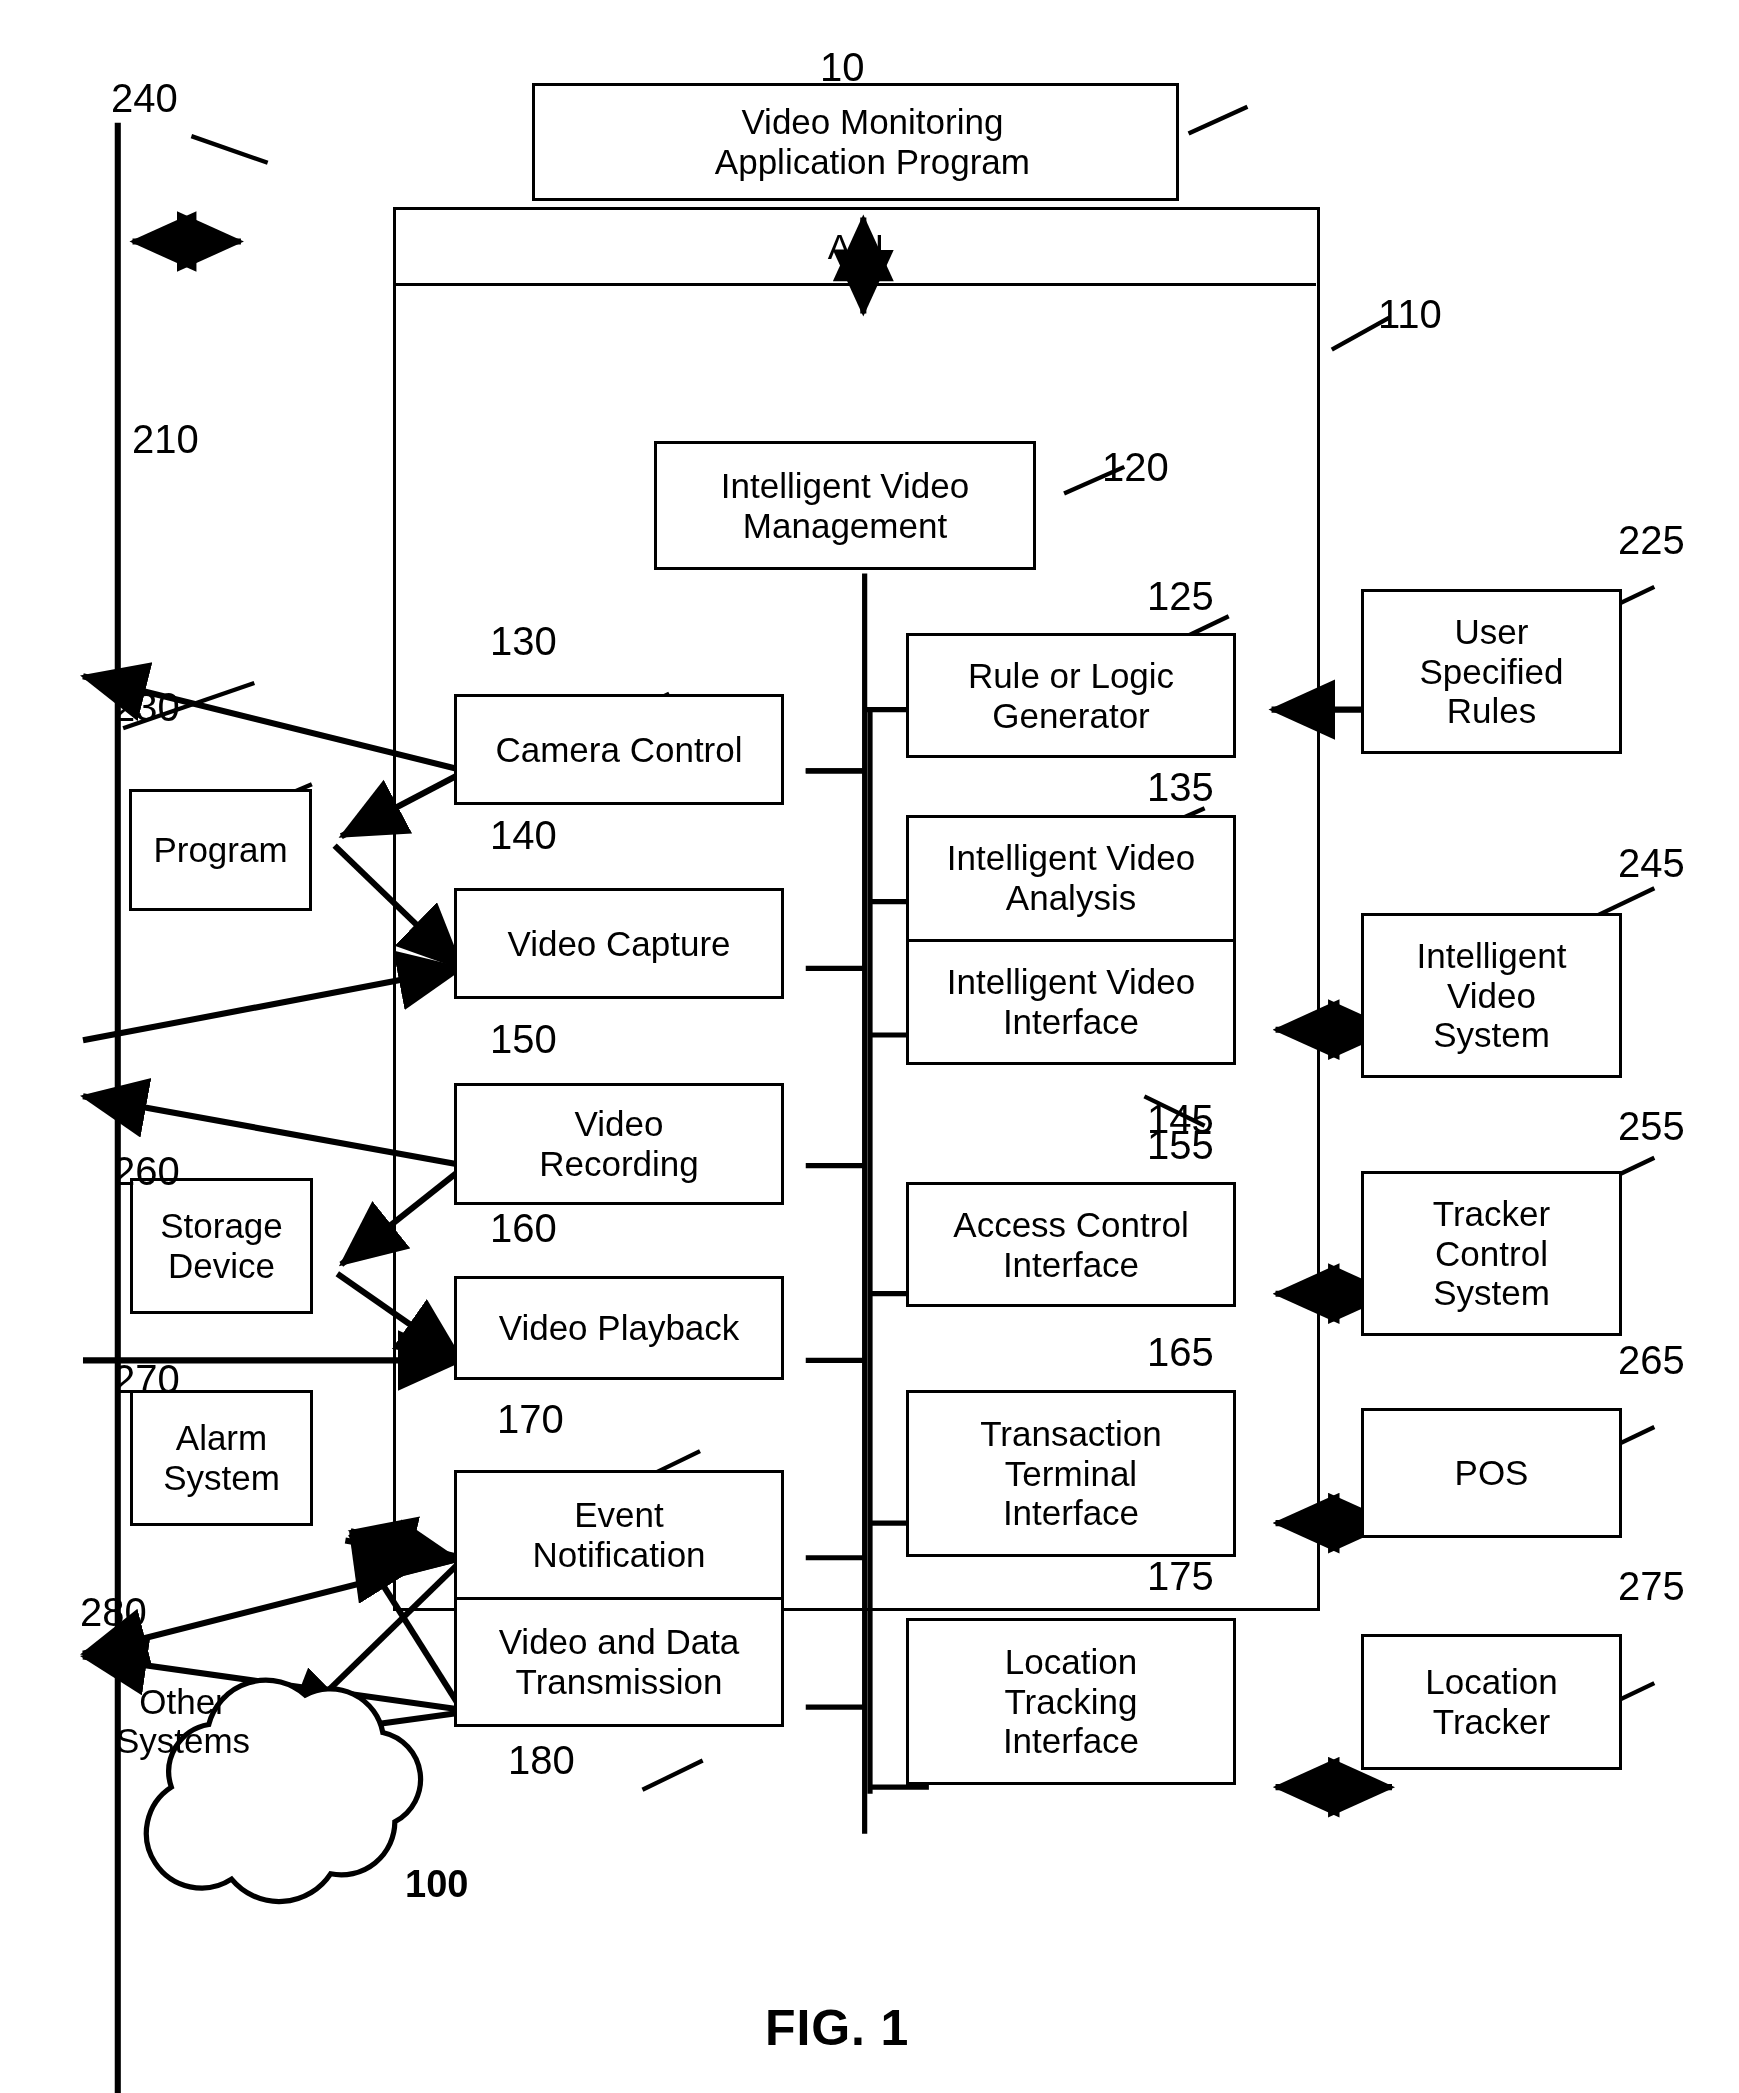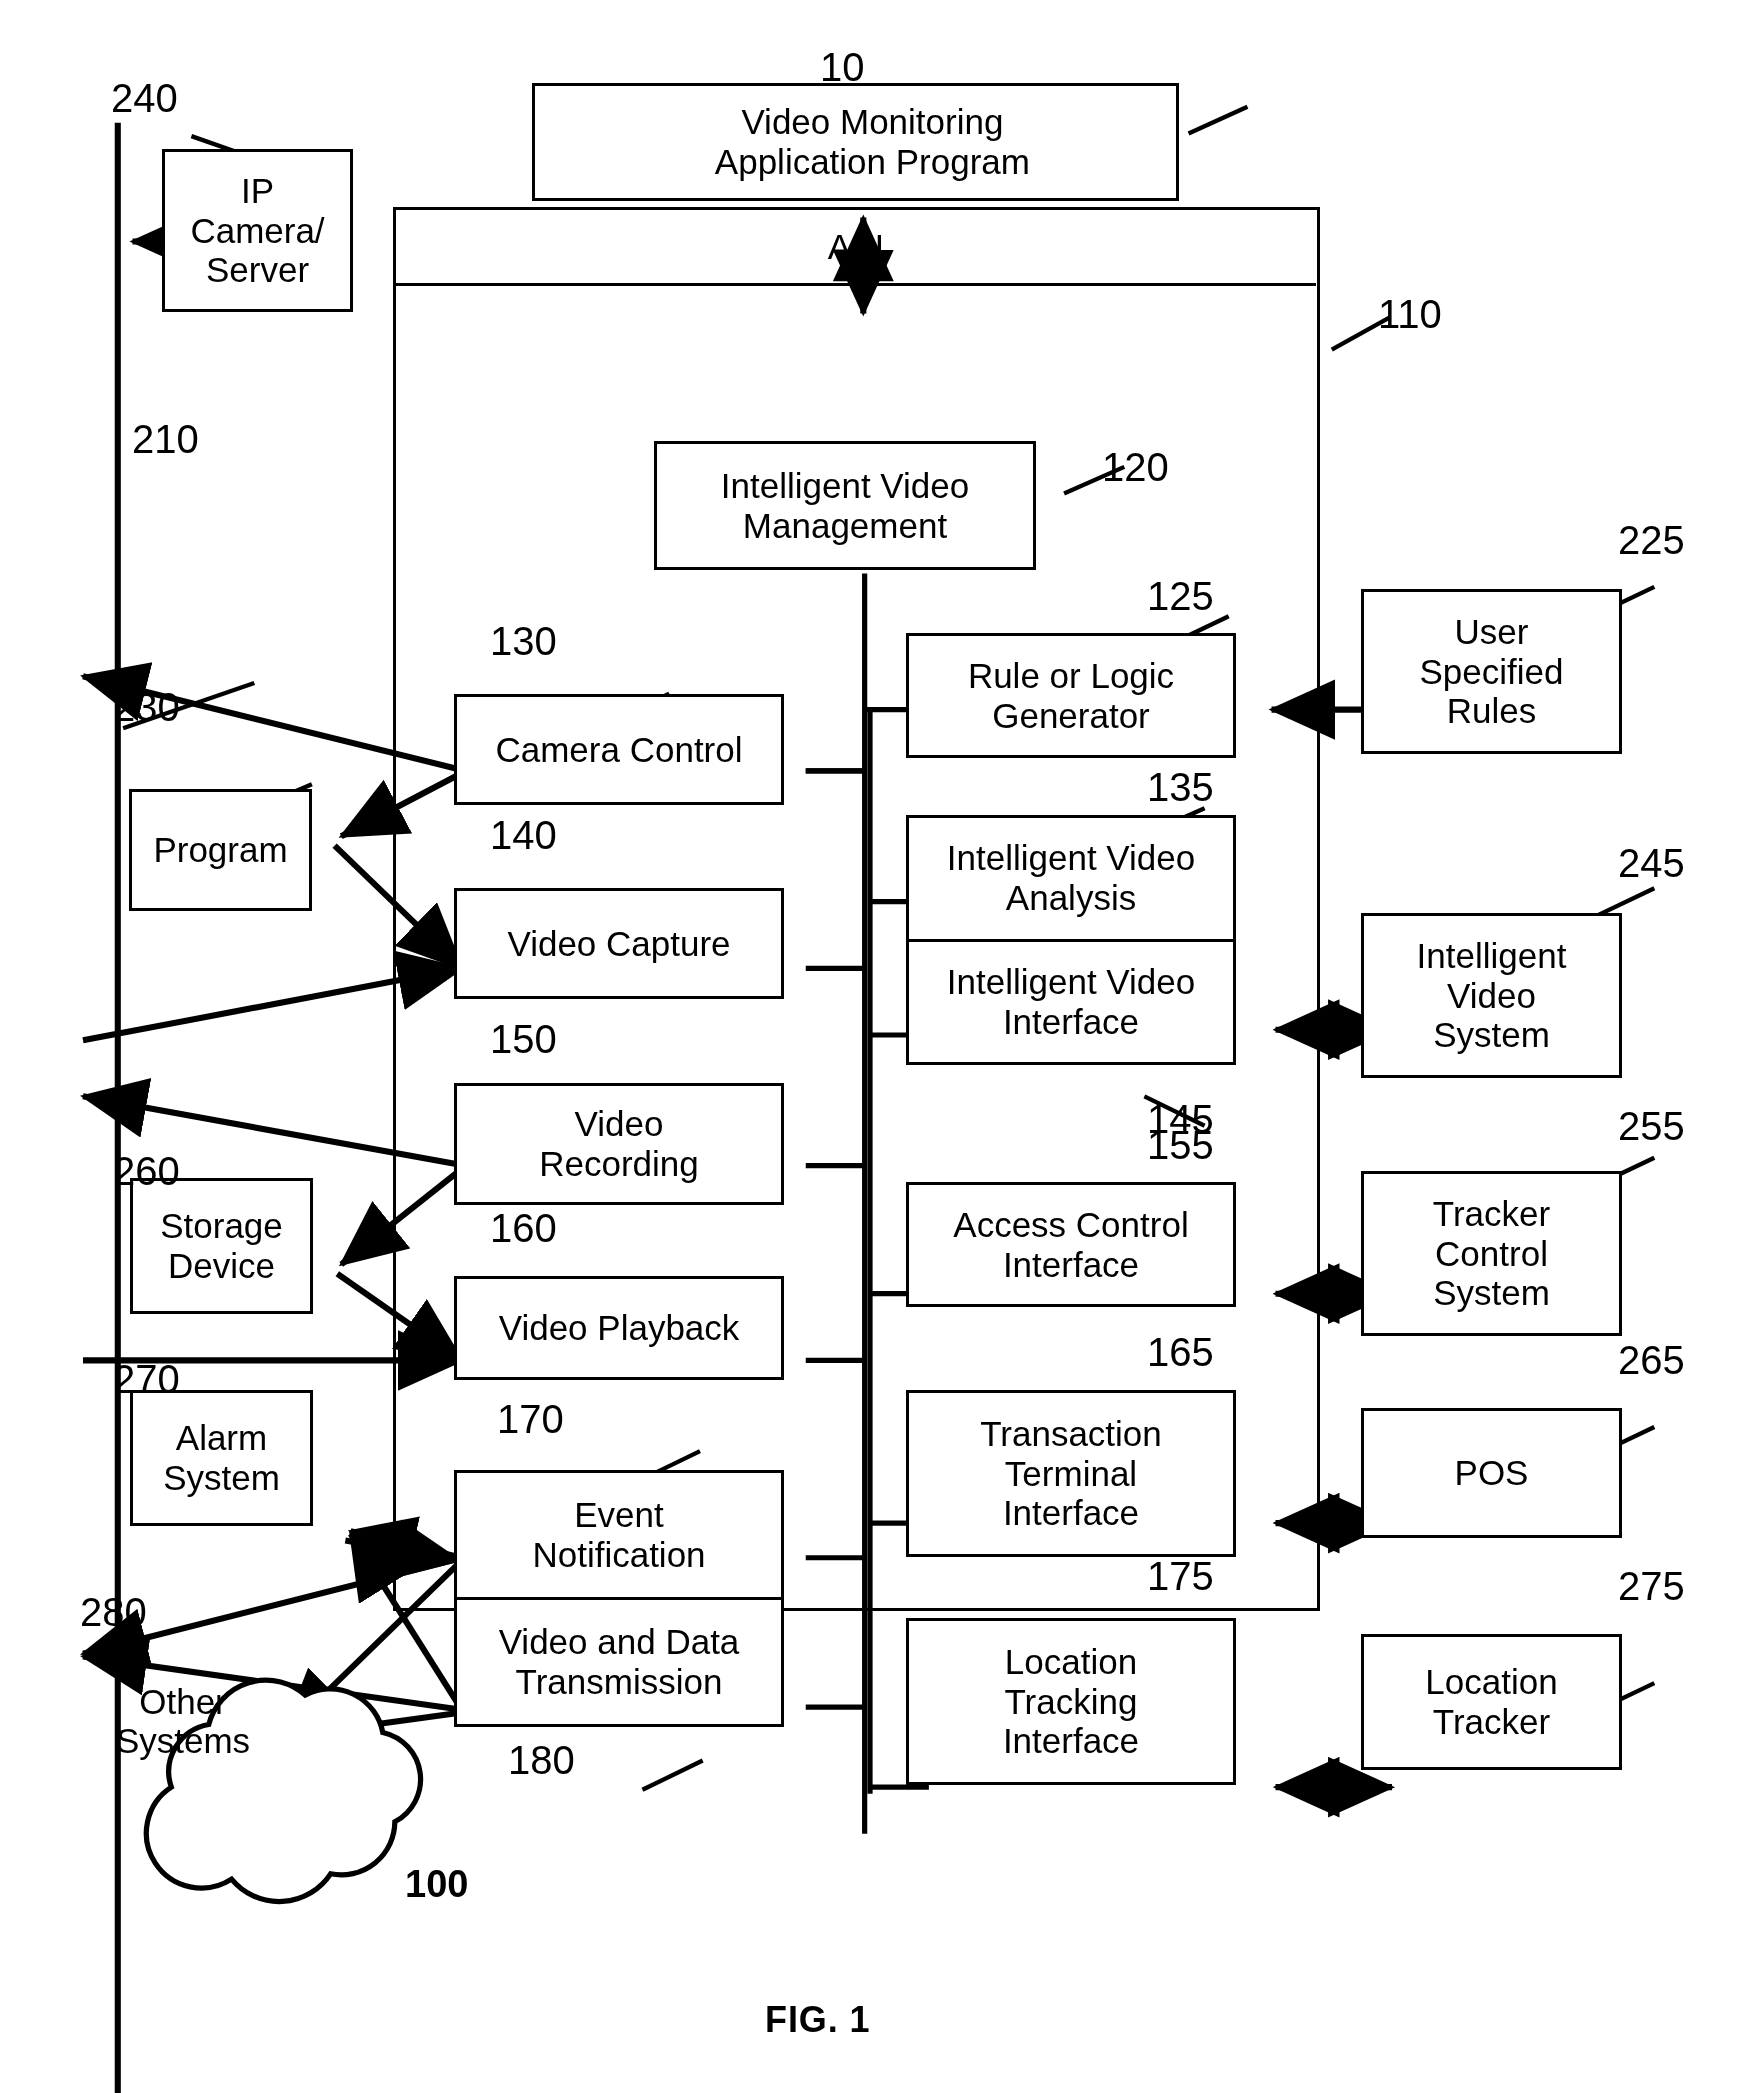--- a/index.html
+++ b/index.html
@@ -82,21 +82,21 @@
     position: absolute;
     font-size: 40px;
     font-weight: 400;
     white-space: nowrap;
     z-index: 8;
     background: transparent;
   }
   .ref.bold { font-weight: bold; font-size: 38px; }
   .figcaption {
     position: absolute;
-    font-size: 36px;
+    font-size: 50px;
     font-weight: bold;
     letter-spacing: 0.9px;
     z-index: 8;
   }
   .cloud-label {
     position: absolute;
     z-index: 7;
     font-size: 35px;
     line-height: 1.12;
     text-align: center;
@@ -198,23 +198,20 @@
 
   <div class="node" style="left:532px; top:83px; width:647px; height:118px; white-space:pre-line;padding-left:39px;">Video Monitoring
 Application Program</div>
   <div class="ref" style="left:820px; top:45px;">10</div>
 
   <div class="api-frame" style="left:393px; top:207px; width:927px; height:1404px;"></div>
   <div class="api-bar" style="left:396px; top:210px; width:920px; height:76px;">API</div>
   <div class="ref" style="left:1378px; top:292px;">110</div>
   <div class="ref bold" style="left:405px; top:1863px;">100</div>
 
-  <div class="node" style="left:162px; top:149px; width:191px; height:163px; white-space:pre-line; font-size:35px;">IP
-Camera/
-Server</div>
   <div class="ref" style="left:111px; top:76px;">240</div>
 
   <div class="ref" style="left:132px; top:417px;">210</div>
 
   <div class="node" style="left:129px; top:789px; width:183px; height:122px;">Program</div>
   <div class="ref" style="left:113px; top:685px;">230</div>
 
   <div class="node" style="left:130px; top:1178px; width:183px; height:136px; white-space:pre-line;">Storage
 Device</div>
   <div class="ref" style="left:113px; top:1149px;">260</div>

